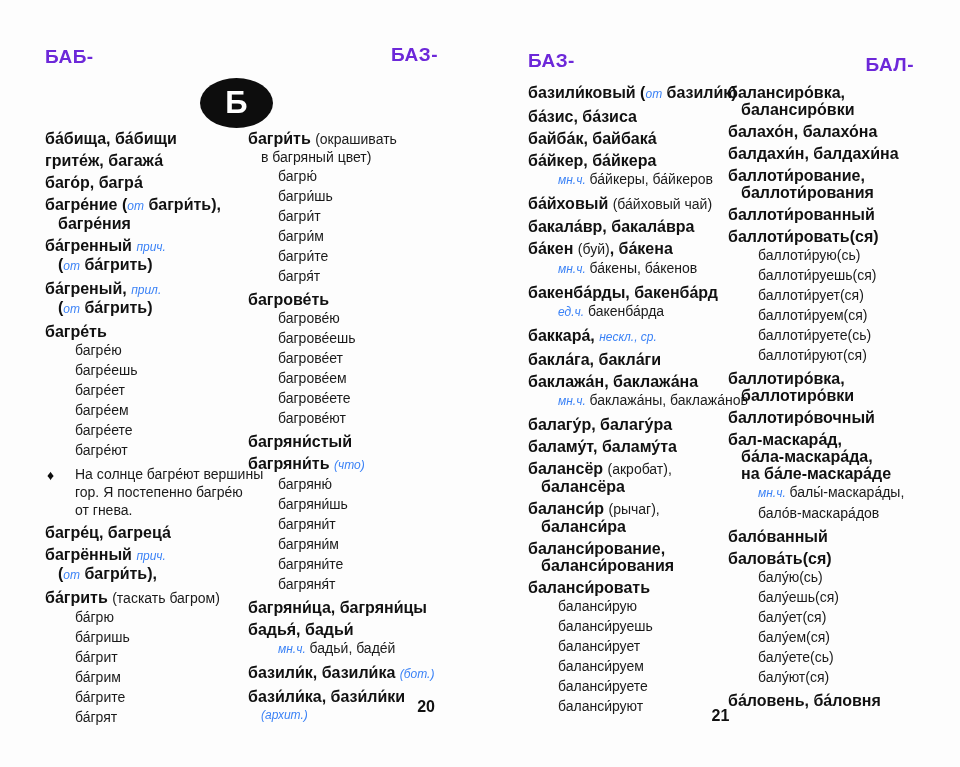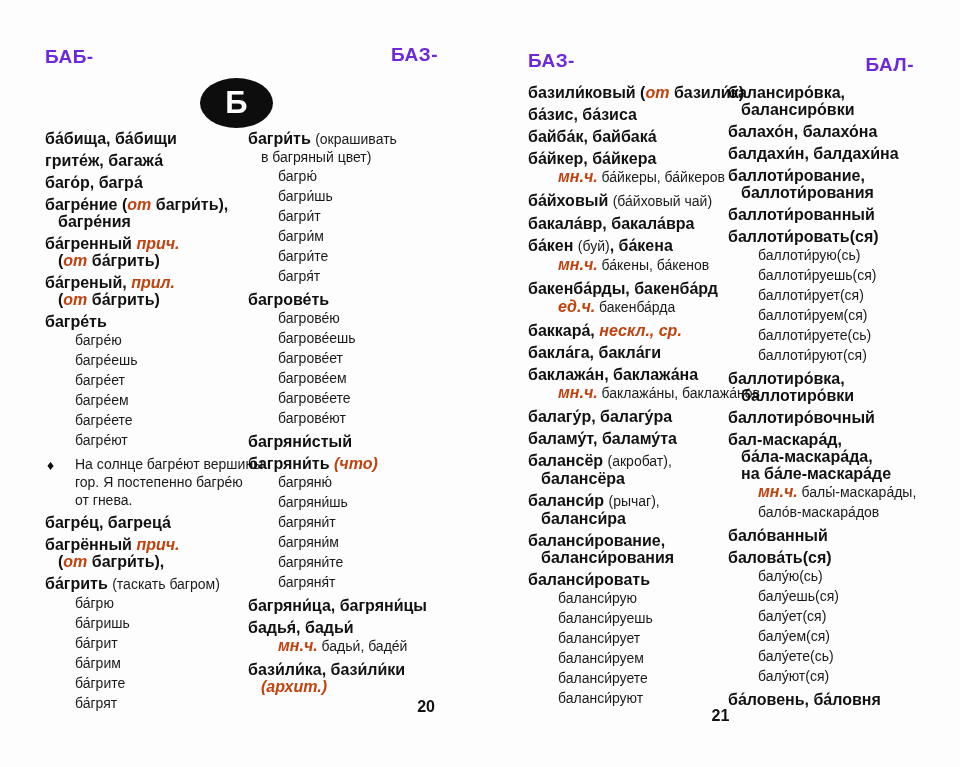--- a/index.html
+++ b/index.html
@@ -22,21 +22,21 @@
   #col-2{left:528px;top:84px;width:198px;}
   #col-3{left:728px;top:84px;width:212px;}
   .entry{margin-bottom:5px;}
   .line{line-height:17px;white-space:nowrap;}
   .line.ind1{padding-left:13px;}
   .line.ind2{padding-left:30px;}
   .line.f{line-height:19px;}
   .line.x{line-height:18px;padding-left:30px;position:relative;}
   .s-b{font-weight:bold;font-size:16px;color:#111111;}
   .s-r{font-weight:normal;font-size:14px;color:#1a1a1a;}
-  .s-i{font-style:italic;font-weight:bold;font-size:16px;color:#c2410c;}
+  .s-i{font-style:italic;font-weight:normal;font-size:12px;color:#3b82f6;}
   .example .s-r{font-size:14px;margin-top:32px;}
   .diamond{position:absolute;left:2px;top:1px;font-size:14px;color:#0d0d0d;font-style:normal;}
   .pnum{position:absolute;font-weight:bold;font-size:16px;color:#111111;}
   #pnum-left{left:45px;top:698px;width:390px;text-align:right;}
   #pnum-right{left:528px;top:707px;width:385px;text-align:center;}
 </style>
 </head>
 <body>
 
 <div id="root">
@@ -133,20 +133,23 @@
           <div class="line ind2 f"><span class="s-r">багряня́т</span></div>
         </div>
         <div class="entry">
           <div class="line ind0"><span class="s-b">багряни́ца, багряни́цы</span></div>
         </div>
         <div class="entry">
           <div class="line ind0"><span class="s-b">бадья́, бадьи́</span></div>
           <div class="line ind2 f"><span class="s-i">мн.ч.</span><span class="s-r"> бадьи́, баде́й</span></div>
         </div>
         <div class="entry">
+          <div class="line ind0"><span class="s-b">базили́к, базили́ка </span><span class="s-i">(бот.)</span></div>
+        </div>
+        <div class="entry">
           <div class="line ind0"><span class="s-b">бази́ли́ка, бази́ли́ки</span></div>
           <div class="line ind1"><span class="s-i">(архит.)</span></div>
         </div>
       </div>
     <div class="pnum" id="pnum-left">20</div>
   </div>
 
   <div class="page" id="page-right">
     <div class="hdr" style="left:48px;top:50px;">БАЗ-</div>
     <div class="hdr" style="left:248px;top:54px;width:186px;text-align:right;">БАЛ-</div>

